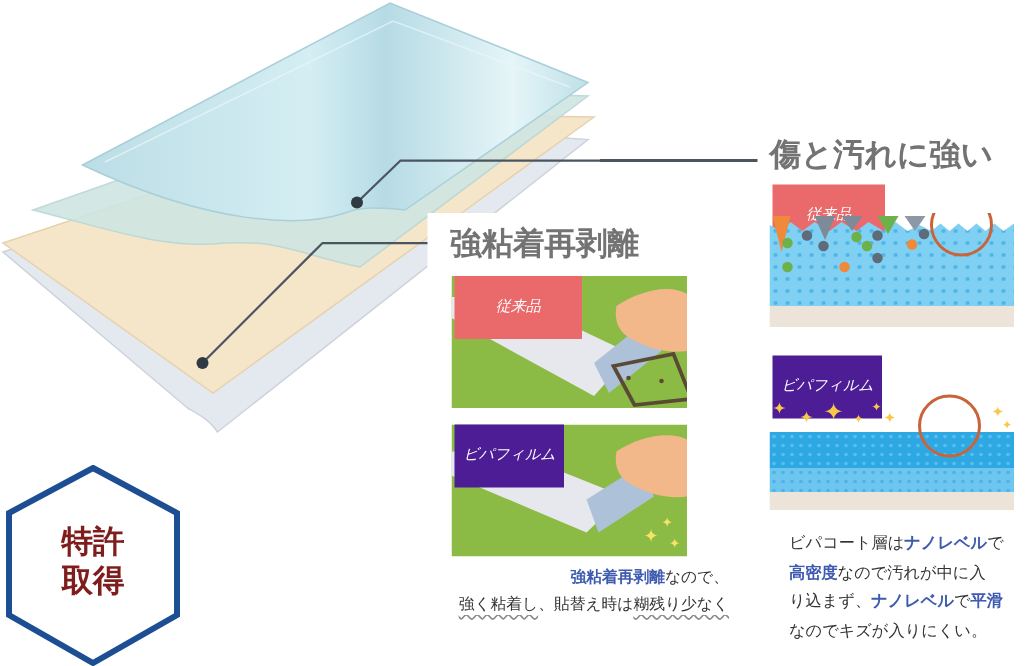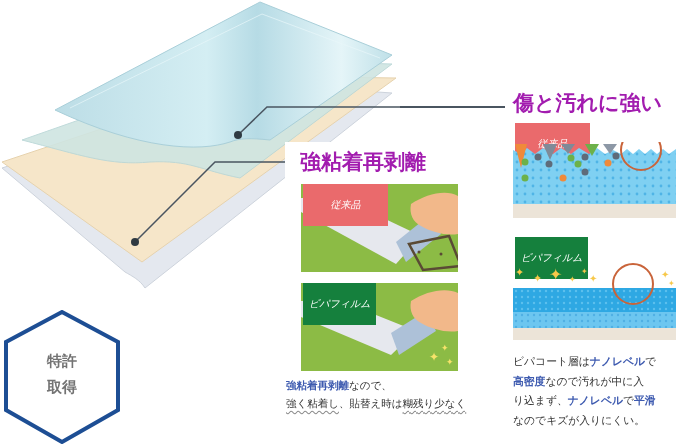--- a/index.html
+++ b/index.html
@@ -1,26 +1,26 @@
 <!DOCTYPE html>
 <html><head>
 <meta charset="utf-8">
 <style>
   html,body{margin:0;padding:0;background:#fff;}
   body{width:688px;height:444px;position:relative;overflow:hidden;font-family:"DejaVu Sans","Liberation Sans",sans-serif;}
   .abs{position:absolute;}
-  .title{font-weight:bold;color:#a21caf;font-size:21px;letter-spacing:0px;white-space:nowrap;}
+  .title{font-weight:bold;color:#737373;font-size:21px;letter-spacing:0px;white-space:nowrap;}
   .tag{color:#fff;font-size:10px;padding:14px 6px;line-height:14px;white-space:nowrap;font-style:italic;}
   .tag.old{background:#ea6a6c;}
-  .tag.new{background:#15803d;}
-  .cap{font-size:10.5px;color:#333;text-align:left;line-height:18px;white-space:nowrap;}
+  .tag.new{background:#4c1d95;}
+  .cap{font-size:10.5px;color:#333;text-align:right;line-height:18px;white-space:nowrap;}
   .hl{color:#3e5bb0;font-weight:bold;}
   .wavy{text-decoration:underline wavy #8a8a8a;text-underline-offset:3px;}
-  .desc{font-size:10.8px;color:#333;line-height:19.5px;white-space:nowrap;}
-  .patent{font-weight:bold;color:#737373;font-size:15px;line-height:26px;text-align:center;}
+  .desc{font-size:10.8px;color:#333;line-height:19.5px;white-space:nowrap;margin-left:13px;}
+  .patent{font-weight:bold;color:#7f1d1d;font-size:21px;line-height:26px;text-align:center;}
 </style>
 </head>
 <body>
 
 <svg class="abs" style="left:0;top:0" width="400" height="300" viewBox="0 0 400 300">
   <defs>
     <linearGradient id="gTop" x1="0" y1="0" x2="1" y2="0">
       <stop offset="0" stop-color="#bcdde6"></stop>
       <stop offset="0.45" stop-color="#d4eef3"></stop>
       <stop offset="0.6" stop-color="#b6dbe5"></stop>

